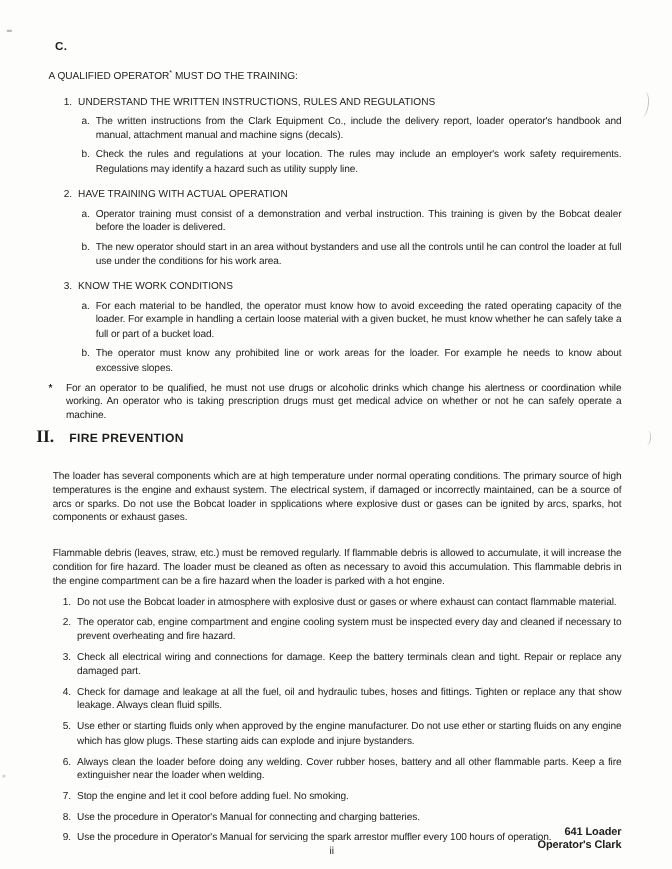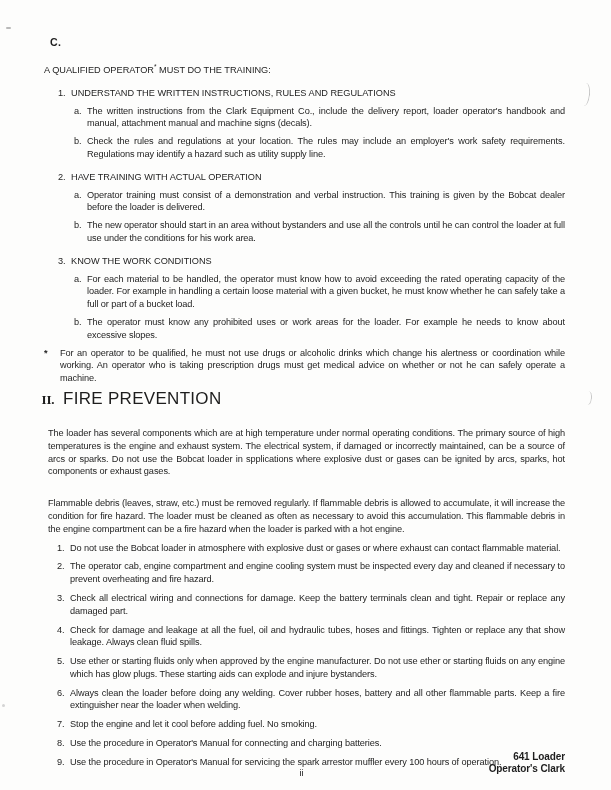--- a/index.html
+++ b/index.html
@@ -23,22 +23,22 @@
   .c-item{margin:10px 0 0 58px;}
   .row{display:flex;}
   .marker{flex:0 0 13px;width:13px;}
   .itxt{flex:1;text-align:justify;}
   .ihead{letter-spacing:0;}
   .sub{display:flex;margin:5px 0 0 16px;}
   .sub:first-of-type{margin-top:6px;}
   .footnote{display:flex;margin:5px 0 0 44px;}
   .footnote .marker{flex:0 0 16px;width:16px;font-weight:bold;}
   .sec2-head{margin:6px 0 0 33px;line-height:16px;display:flex;align-items:baseline;}
-  .sec2-head .lbl{font-family:"Liberation Serif","DejaVu Serif",serif;font-weight:bold;font-size:13px;flex:0 0 30px;text-align:center;}
-  .sec2-head .ttl{font-weight:normal;font-size:17px;letter-spacing:.3px;}
+  .sec2-head .lbl{font-family:"Liberation Serif","DejaVu Serif",serif;font-weight:bold;font-size:16px;flex:0 0 30px;}
+  .sec2-head .ttl{font-weight:bold;font-size:11px;letter-spacing:.3px;}
   .para{margin:19px 0 0 48px;text-align:justify;}
   .f-item{display:flex;margin:6px 0 0 57px;}
   .footer{position:absolute;left:0;right:46px;bottom:11px;height:25px;}
   .footer .right{position:absolute;right:0;bottom:4px;text-align:right;font-weight:bold;font-size:10px;line-height:12px;}
   .footer .pgnum{position:absolute;left:0;width:603px;bottom:0;text-align:center;font-size:9.3px;line-height:12px;}
   
   .art-dash{position:absolute;left:6px;top:27px;width:5px;height:2px;background:#b9b9b9;border-radius:1px;}
   .art-curve1{position:absolute;left:580px;top:83px;width:9px;height:23px;border-right:1.4px solid #c3c3c3;border-radius:50%;transform:rotate(6deg);}
   .art-curve2{position:absolute;left:584px;top:391px;width:7px;height:14px;border-right:1.2px solid #c9c9c9;border-radius:50%;transform:rotate(5deg);}
   .art-speck{position:absolute;left:2px;top:704px;width:3px;height:3px;background:#d4d4d4;border-radius:50%;}
@@ -93,21 +93,21 @@
     <div class="row">
       <span class="marker">3.</span>
       <span class="itxt ihead">KNOW THE WORK CONDITIONS</span>
     </div>
     <div class="sub">
       <span class="marker">a.</span>
       <span class="itxt">For each material to be handled, the operator must know how to avoid exceeding the rated operating capacity of the loader. For example in handling a certain loose material with a given bucket, he must know whether he can safely take a full or part of a bucket load.</span>
     </div>
     <div class="sub">
       <span class="marker">b.</span>
-      <span class="itxt">The operator must know any prohibited uses or work areas for the loader. For example he needs to know about excessive slopes.</span>
+      <span class="itxt">The operator must know any prohibited line or work areas for the loader. For example he needs to know about excessive slopes.</span>
     </div>
   </div>
 
   <div class="footnote">
     <span class="marker">*</span>
     <span class="itxt">For an operator to be qualified, he must not use drugs or alcoholic drinks which change his alertness or coordination while working. An operator who is taking prescription drugs must get medical advice on whether or not he can safely operate a machine.</span>
   </div>
 
   <div class="sec2-head">
     <span class="lbl">II.</span>

